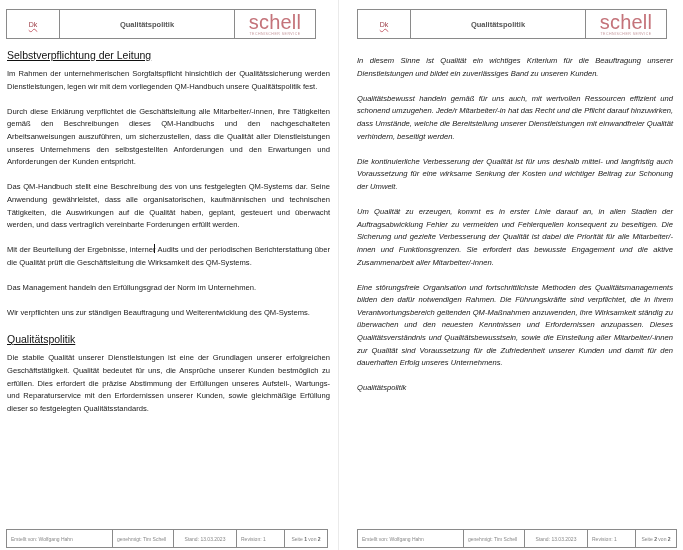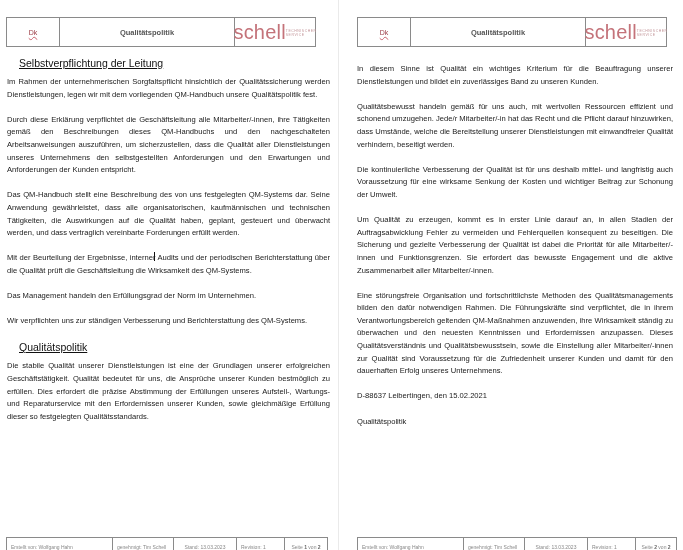--- a/index.html
+++ b/index.html
@@ -1,38 +1,38 @@
 <!DOCTYPE html>
 <html><head>
 <meta charset="utf-8">
 <style>
   html, body { margin:0; padding:0; background:#ffffff; }
   body { width:683px; height:550px; position:relative; overflow:hidden;
          font-family:"Liberation Sans", sans-serif; color:#1a1a1a; }
-  .page { position:absolute; top:12px; height:420px; background:#fff; }
+  .page { position:absolute; top:4px; height:420px; background:#fff; }
   #page1 { left:0; width:333px; }
   #page2 { left:345px; width:338px; }
   .divider { position:absolute; left:338px; top:0; width:1px; height:550px; background:#eaeaea; }
 
   .hdr { position:absolute; top:5px; height:30px; border:1px solid #8a8a8a; display:flex; box-sizing:border-box; }
   #page1 .hdr { left:6px; width:310px; }
   #page2 .hdr { left:12px; width:310px; }
   .hdr .c1 { width:52px; border-right:1px solid #8a8a8a; display:flex; align-items:center; justify-content:center;
              font-size:7px; color:#9b3a43; text-decoration:underline wavy #c7606b; }
   .hdr .c2 { flex:1; border-right:1px solid #8a8a8a; display:flex; align-items:center; justify-content:center;
              font-size:7.5px; font-weight:bold; color:#555; }
-  .hdr .c3 { width:80px; display:flex; flex-direction:row; align-items:center; justify-content:center; }
+  .hdr .c3 { width:80px; display:flex; flex-direction:column; align-items:center; justify-content:center; }
   .logo-word { font-size:20px; line-height:18px; color:#c4737a; letter-spacing:0.2px; }
   .logo-sub { font-size:3.5px; color:#c4979b; letter-spacing:0.5px; margin-top:1px; }
 
   .body { position:absolute; top:44px; font-size:7.6px; line-height:12.6px; text-align:justify; }
   #page1 .body { left:7px; width:323px; }
-  #page2 .body { left:12px; width:316px; top:51px; }
+  #page2 .body { left:12px; width:316px; top:51px;font-style:italic; }
   .body p { margin:0 0 12.6px 0; }
-  .body h2 { margin:0 0 6px 12px; font-size:10.5px; line-height:14px; font-weight:normal; text-decoration:underline; color:#111; }
+  .body h2 { margin:0 0 6px 0; font-size:10.5px; line-height:14px; font-weight:normal; text-decoration:underline; color:#111; }
   .body .nospace { margin-bottom:0; }
   .cursor { display:inline-block; width:1px; height:9px; background:#111; vertical-align:-1px; margin-left:-1px; }
 
   .ftr { position:absolute; top:525px; height:19px; border:1px solid #8a8a8a; display:flex; box-sizing:border-box;
          font-size:5px; color:#888; }
   #page1 .ftr { left:6px; width:322px; }
   #page2 .ftr { left:12px; width:320px; }
   .ftr div { border-right:1px solid #8a8a8a; display:flex; align-items:center; padding-left:4px; box-sizing:border-box; }
   .ftr div:last-child { border-right:none; justify-content:center; padding-left:0; }
   .ftr .f1 { width:106px; }
@@ -57,21 +57,21 @@
     </div>
   </div>
 
   <div class="body">
     <h2>Selbstverpflichtung der Leitung</h2>
     <p>Im Rahmen der unternehmerischen Sorgfaltspflicht hinsichtlich der Qualitätssicherung werden Dienstleistungen, legen wir mit dem vorliegenden QM-Handbuch unsere Qualitätspolitik fest.</p>
     <p>Durch diese Erklärung verpflichtet die Geschäftsleitung alle Mitarbeiter/-innen, ihre Tätigkeiten gemäß den Beschreibungen dieses QM-Handbuchs und den nachgeschalteten Arbeitsanweisungen auszuführen, um sicherzustellen, dass die Qualität aller Dienstleistungen unseres Unternehmens den selbstgestellten Anforderungen und den Erwartungen und Anforderungen der Kunden entspricht.</p>
     <p>Das QM-Handbuch stellt eine Beschreibung des von uns festgelegten QM-Systems dar. Seine Anwendung gewährleistet, dass alle organisatorischen, kaufmännischen und technischen Tätigkeiten, die Auswirkungen auf die Qualität haben, geplant, gesteuert und überwacht werden, und dass vertraglich vereinbarte Forderungen erfüllt werden.</p>
     <p><span>Mit der Beurteilung der Ergebnisse, interner</span><span class="cursor"></span><span> Audits und der periodischen Berichterstattung über die Qualität prüft die Geschäftsleitung die Wirksamkeit des QM-Systems.</span></p>
     <p>Das Management handeln den Erfüllungsgrad der Norm im Unternehmen.</p>
-    <p>Wir verpflichten uns zur ständigen Verbesserung und Berichterstattung des QM-Systems.</p>
+    <p>Wir verpflichten uns zur ständigen Beauftragung und Weiterentwicklung des QM-Systems.</p>
     <h2>Qualitätspolitik</h2>
     <p>Die stabile Qualität unserer Dienstleistungen ist eine der Grundlagen unserer erfolgreichen Geschäftstätigkeit. Qualität bedeutet für uns, die Ansprüche unserer Kunden bestmöglich zu erfüllen. Dies erfordert die präzise Abstimmung der Erfüllungen unseres Aufstell-, Wartungs- und Reparaturservice mit den Erfordernissen unserer Kunden, sowie gleichmäßige Erfüllung dieser so festgelegten Qualitätsstandards.</p>
   </div>
 
   <div class="ftr">
     <div class="f1">Erstellt von: Wolfgang Hahn</div>
     <div class="f2">genehmigt: Tim Schell</div>
     <div class="f3">Stand: 13.03.2023</div>
     <div class="f4">Revision: 1</div>
     <div class="f5">
@@ -89,21 +89,20 @@
       <span class="logo-sub">TECHNISCHER SERVICE</span>
     </div>
   </div>
 
   <div class="body">
     <p>In diesem Sinne ist Qualität ein wichtiges Kriterium für die Beauftragung unserer Dienstleistungen und bildet ein zuverlässiges Band zu unseren Kunden.</p>
     <p>Qualitätsbewusst handeln gemäß für uns auch, mit wertvollen Ressourcen effizient und schonend umzugehen. Jede/r Mitarbeiter/-in hat das Recht und die Pflicht darauf hinzuwirken, dass Umstände, welche die Bereitstellung unserer Dienstleistungen mit einwandfreier Qualität verhindern, beseitigt werden.</p>
     <p>Die kontinuierliche Verbesserung der Qualität ist für uns deshalb mittel- und langfristig auch Voraussetzung für eine wirksame Senkung der Kosten und wichtiger Beitrag zur Schonung der Umwelt.</p>
     <p>Um Qualität zu erzeugen, kommt es in erster Linie darauf an, in allen Stadien der Auftragsabwicklung Fehler zu vermeiden und Fehlerquellen konsequent zu beseitigen. Die Sicherung und gezielte Verbesserung der Qualität ist dabei die Priorität für alle Mitarbeiter/-innen und Funktionsgrenzen. Sie erfordert das bewusste Engagement und die aktive Zusammenarbeit aller Mitarbeiter/-innen.</p>
     <p>Eine störungsfreie Organisation und fortschrittlichste Methoden des Qualitätsmanagements bilden den dafür notwendigen Rahmen. Die Führungskräfte sind verpflichtet, die in ihrem Verantwortungsbereich geltenden QM-Maßnahmen anzuwenden, ihre Wirksamkeit ständig zu überwachen und den neuesten Kenntnissen und Erfordernissen anzupassen. Dieses Qualitätsverständnis und Qualitätsbewusstsein, sowie die Einstellung aller Mitarbeiter/-innen zur Qualität sind Voraussetzung für die Zufriedenheit unserer Kunden und damit für den dauerhaften Erfolg unseres Unternehmens.</p>
-    <p>D-88637 Leibertingen, den 15.02.2021</p>
     <p>Qualitätspolitik</p>
   </div>
 
   <div class="ftr">
     <div class="f1">Erstellt von: Wolfgang Hahn</div>
     <div class="f2">genehmigt: Tim Schell</div>
     <div class="f3">Stand: 13.03.2023</div>
     <div class="f4">Revision: 1</div>
     <div class="f5">
       <span>Seite</span>&nbsp;<b>2</b>&nbsp;<span>von</span>&nbsp;<b>2</b>

